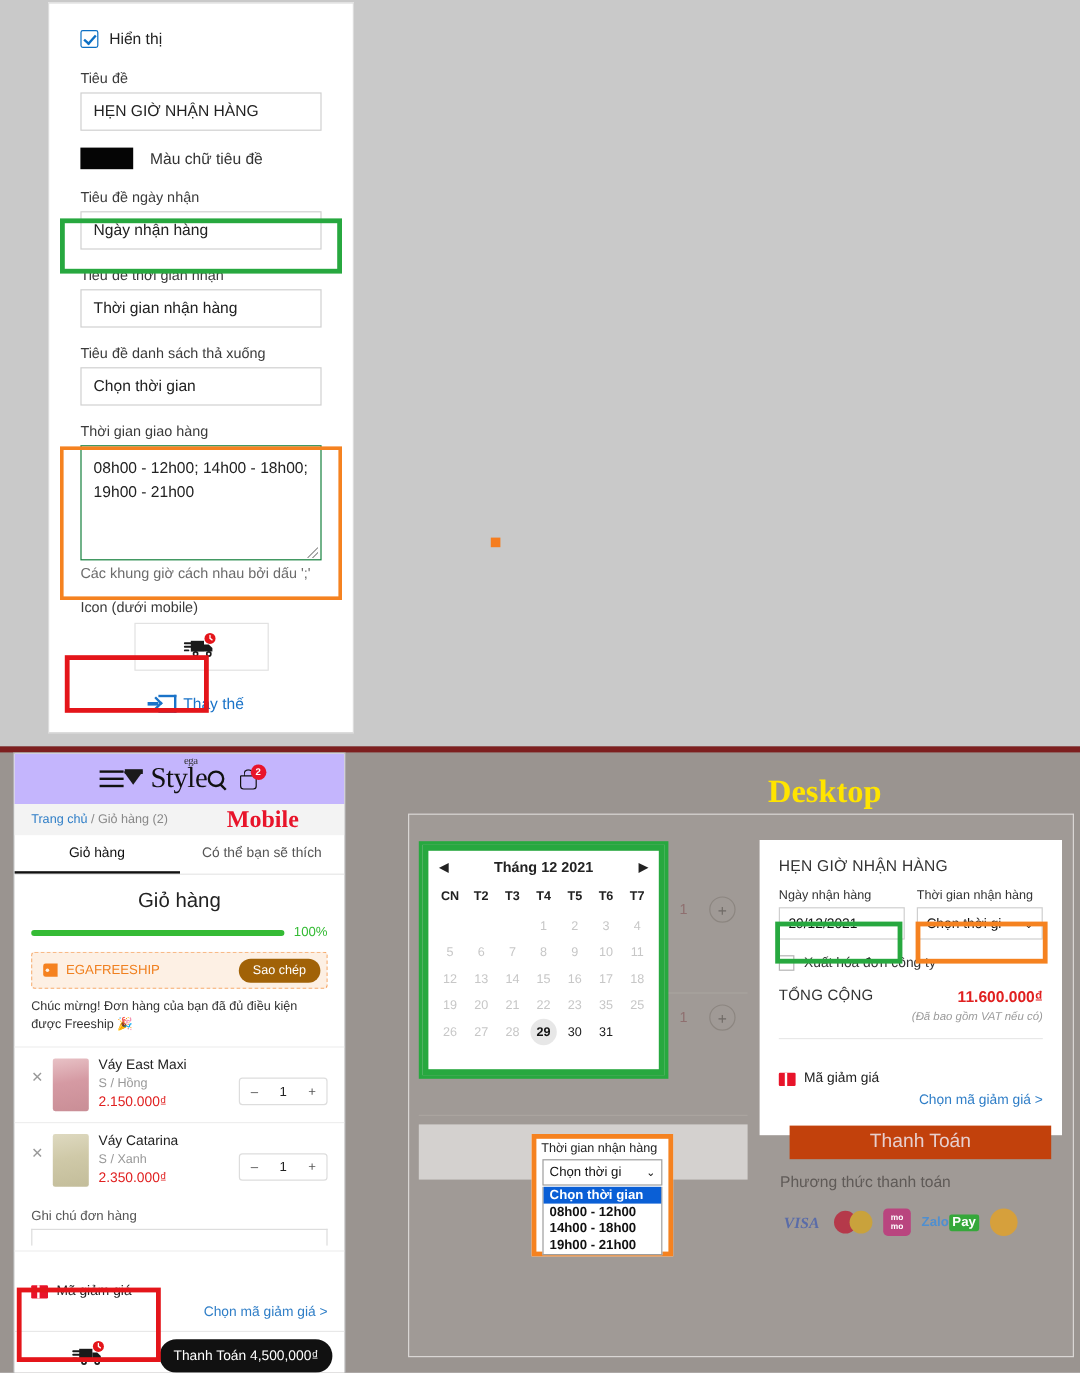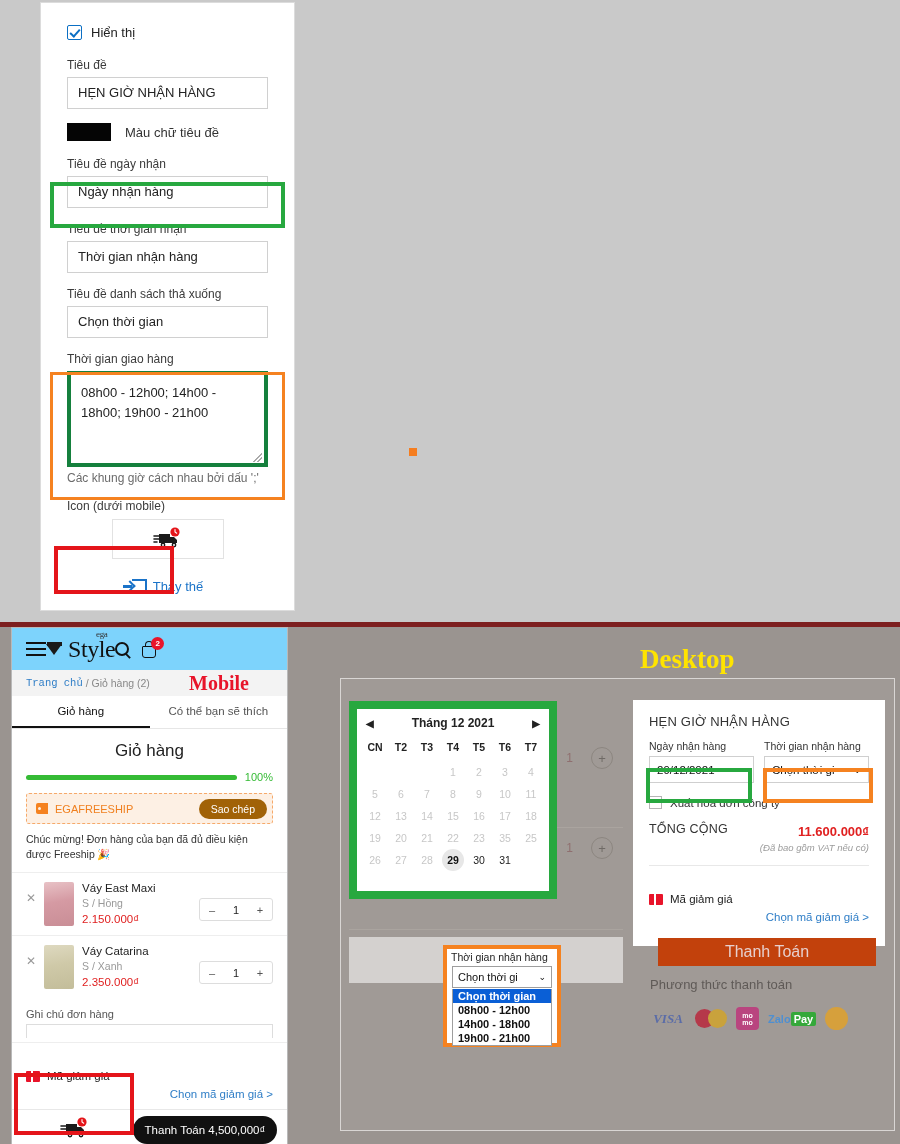--- a/index.html
+++ b/index.html
@@ -55,21 +55,21 @@
     border: 3px solid #f58220; pointer-events: none;
   }
   
   .hl-red-1 {
     position: absolute; left: 54px; top: 546px; width: 120px; height: 48px;
     border: 4px solid #e4151a; pointer-events: none;
   }
 
   .ta-wrap { margin-bottom: 4px; }
   .fld-textarea {
-    width: 100%; height: 96px; border: 4px solid #15803d; background: #fff;
+    width: 100%; height: 96px; border: 1px solid #15803d; background: #fff;
     font-size: 13px; color: #222; padding: 8px 10px; line-height: 1.55;
     position: relative; resize: none; overflow: hidden;
   }
   .resize-grip {
     position: absolute; right: 2px; bottom: 1px; width: 9px; height: 9px;
     background:
       linear-gradient(135deg, transparent 45%, #aaa 45%, #aaa 56%, transparent 56%),
       linear-gradient(135deg, transparent 68%, #aaa 68%, #aaa 79%, transparent 79%);
   }
   .hint { font-size: 12px; color: #6b6b6b; margin: 3px 0 14px 0; }
@@ -108,21 +108,21 @@
   }
 
   
   .mobile-phone {
     position: absolute; left: 12px; top: 628px; width: 275px; height: 516px;
     background: #ffffff; box-shadow: 0 0 0 1px #b9b9b9;
     overflow: hidden; font-size: 12px;
   }
   .m-header {
     height: 42px; display: flex; align-items: center; padding: 0 14px;
-    justify-content: flex-start; background: #7dd3fc;
+    justify-content: center; background: #c4b5fd;
   }
   .burger { width: 20px; }
   .burger span { display: block; height: 2px; background: #111; margin: 4px 0; }
   .m-logo { display: flex; align-items: baseline; gap: 5px; }
   .diamond {
     width: 17px; height: 15px; position: relative;
   }
   .diamond::before {
     content: ""; position: absolute; left: 0; top: 2px; width: 0; height: 0;
     border-left: 8.5px solid transparent; border-right: 8.5px solid transparent;
@@ -160,21 +160,21 @@
   }
   .bag-count {
     position: absolute; right: -6px; top: -4px; background: #e8142a; color: #fff;
     font-size: 8px; width: 13px; height: 13px; border-radius: 50%;
     display: flex; align-items: center; justify-content: center; font-weight: bold;
   }
   .m-breadcrumb {
     background: #f3f3f3; padding: 6px 14px; font-size: 10.5px; color: #888;
     display: flex; align-items: center; position: relative; height: 26px;
   }
-  .bc-home { color: #2f7ec7; font-family: Liberation Mono, monospace; }
+  .bc-home { color: #2f7ec7; }
   .mobile-label {
     position: absolute; right: 38px; top: 2px;
     font-family: "Liberation Serif", serif; font-weight: bold;
     font-size: 20px; color: #e8142a;
   }
   .m-tabs { display: flex; border-bottom: 1px solid #e6e6e6; }
   .m-tab {
     flex: 1; text-align: center; padding: 9px 0; font-size: 11.5px; color: #555;
   }
   .m-tab.active { color: #111; border-bottom: 2px solid #111; }

